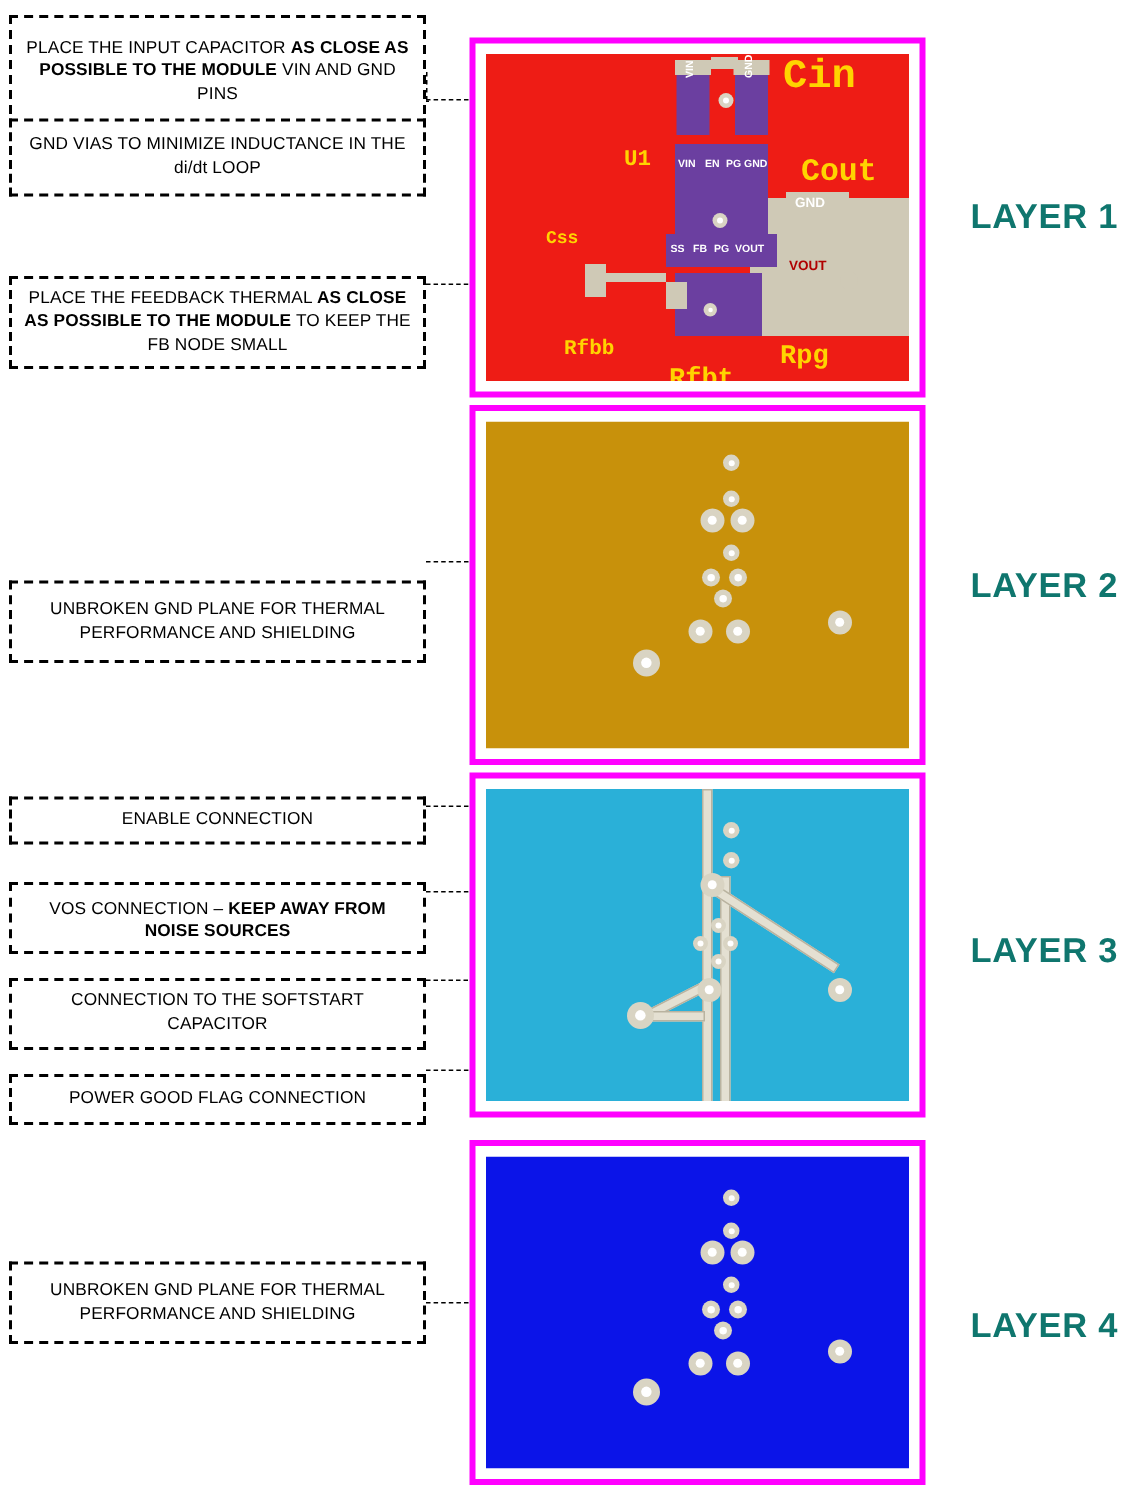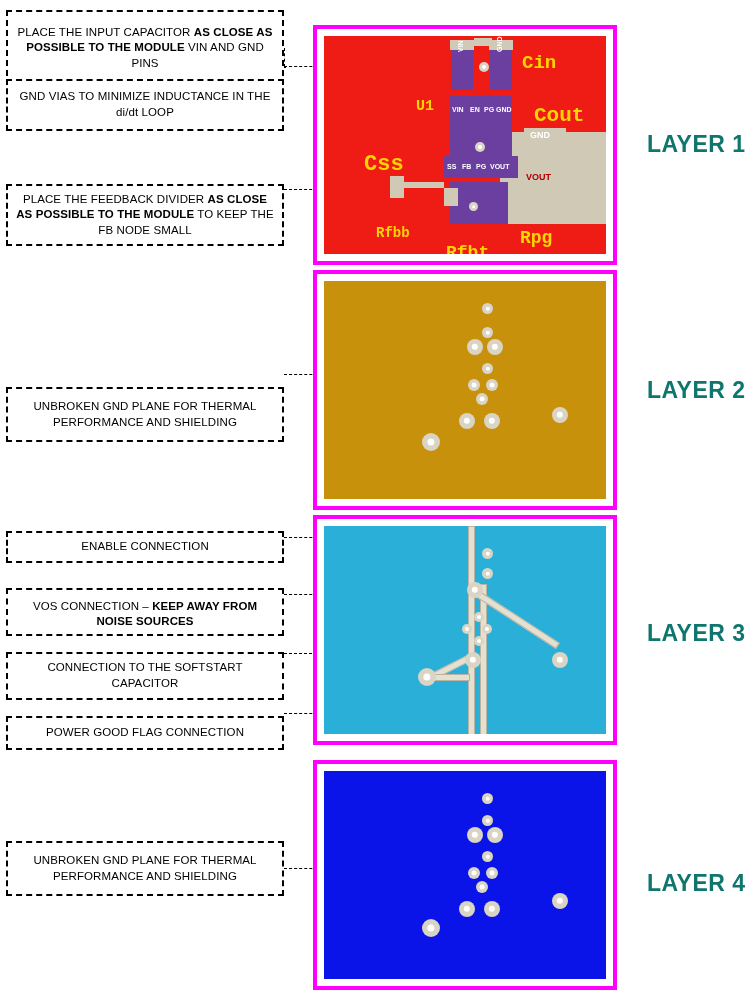--- a/index.html
+++ b/index.html
@@ -98,21 +98,21 @@
 
   <div class="callout" style="left:6px;top:10px;width:278px;height:76px;">
     <div><span>PLACE THE INPUT CAPACITOR </span><b>AS CLOSE AS POSSIBLE TO THE MODULE</b><span> VIN AND GND PINS</span></div>
   </div>
 
   <div class="callout" style="left:6px;top:79px;width:278px;height:52px;">
     <div><span>GND VIAS TO MINIMIZE INDUCTANCE IN THE di/dt LOOP</span></div>
   </div>
 
   <div class="callout" style="left:6px;top:184px;width:278px;height:62px;">
-    <div><span>PLACE THE FEEDBACK DIVIDER </span><b>AS CLOSE AS POSSIBLE TO THE MODULE</b><span> TO KEEP THE FB NODE SMALL</span></div>
+    <div><span>PLACE THE FEEDBACK THERMAL </span><b>AS CLOSE AS POSSIBLE TO THE MODULE</b><span> TO KEEP THE FB NODE SMALL</span></div>
   </div>
 
   <div class="callout" style="left:6px;top:387px;width:278px;height:55px;">
     <div><span>UNBROKEN GND PLANE FOR THERMAL PERFORMANCE AND SHIELDING</span></div>
   </div>
 
   <div class="callout" style="left:6px;top:531px;width:278px;height:32px;">
     <div><span>ENABLE CONNECTION</span></div>
   </div>
 
@@ -197,24 +197,24 @@
       <div class="copper" style="left:200px;top:92px;width:42px;height:18px;"></div>
       <div class="silk-red" style="left:206px;top:94px;color:#fff;">GND</div>
       <div class="copper" style="left:196px;top:134px;width:46px;height:18px;"></div>
       <div class="silk-red" style="left:202px;top:136px;">VOUT</div>
       <div class="copper" style="left:236px;top:145px;width:12px;height:12px;border-radius:50%;"></div>
 
       <div class="pad" style="left:155px;top:26px;width:10px;height:10px;"></div>
       <div class="pad" style="left:151px;top:106px;width:10px;height:10px;"></div>
       <div class="pad" style="left:145px;top:166px;width:9px;height:9px;"></div>
 
-      <div class="silk" style="left:198px;top:16px;font-size:19px;">Cin</div>
+      <div class="silk" style="left:198px;top:1px;font-size:27px;">Cin</div>
       <div class="silk" style="left:210px;top:68px;font-size:21px;">Cout</div>
       <div class="silk" style="left:92px;top:62px;font-size:15px;">U1</div>
-      <div class="silk" style="left:40px;top:116px;font-size:22px;">Css</div>
+      <div class="silk" style="left:40px;top:116px;font-size:12px;">Css</div>
       <div class="silk" style="left:52px;top:189px;font-size:14px;">Rfbb</div>
       <div class="silk" style="left:122px;top:207px;font-size:18px;">Rfbt</div>
       <div class="silk" style="left:196px;top:192px;font-size:18px;">Rpg</div>
     </div>
   </div>
   <div class="layer-label" style="left:647px;top:131px;">LAYER 1</div>
 
   <div class="board" style="left:313px;top:270px;width:304px;height:240px;">
     <div class="board-inner">
       <div class="fill" style="background:#c8910b;"></div>

